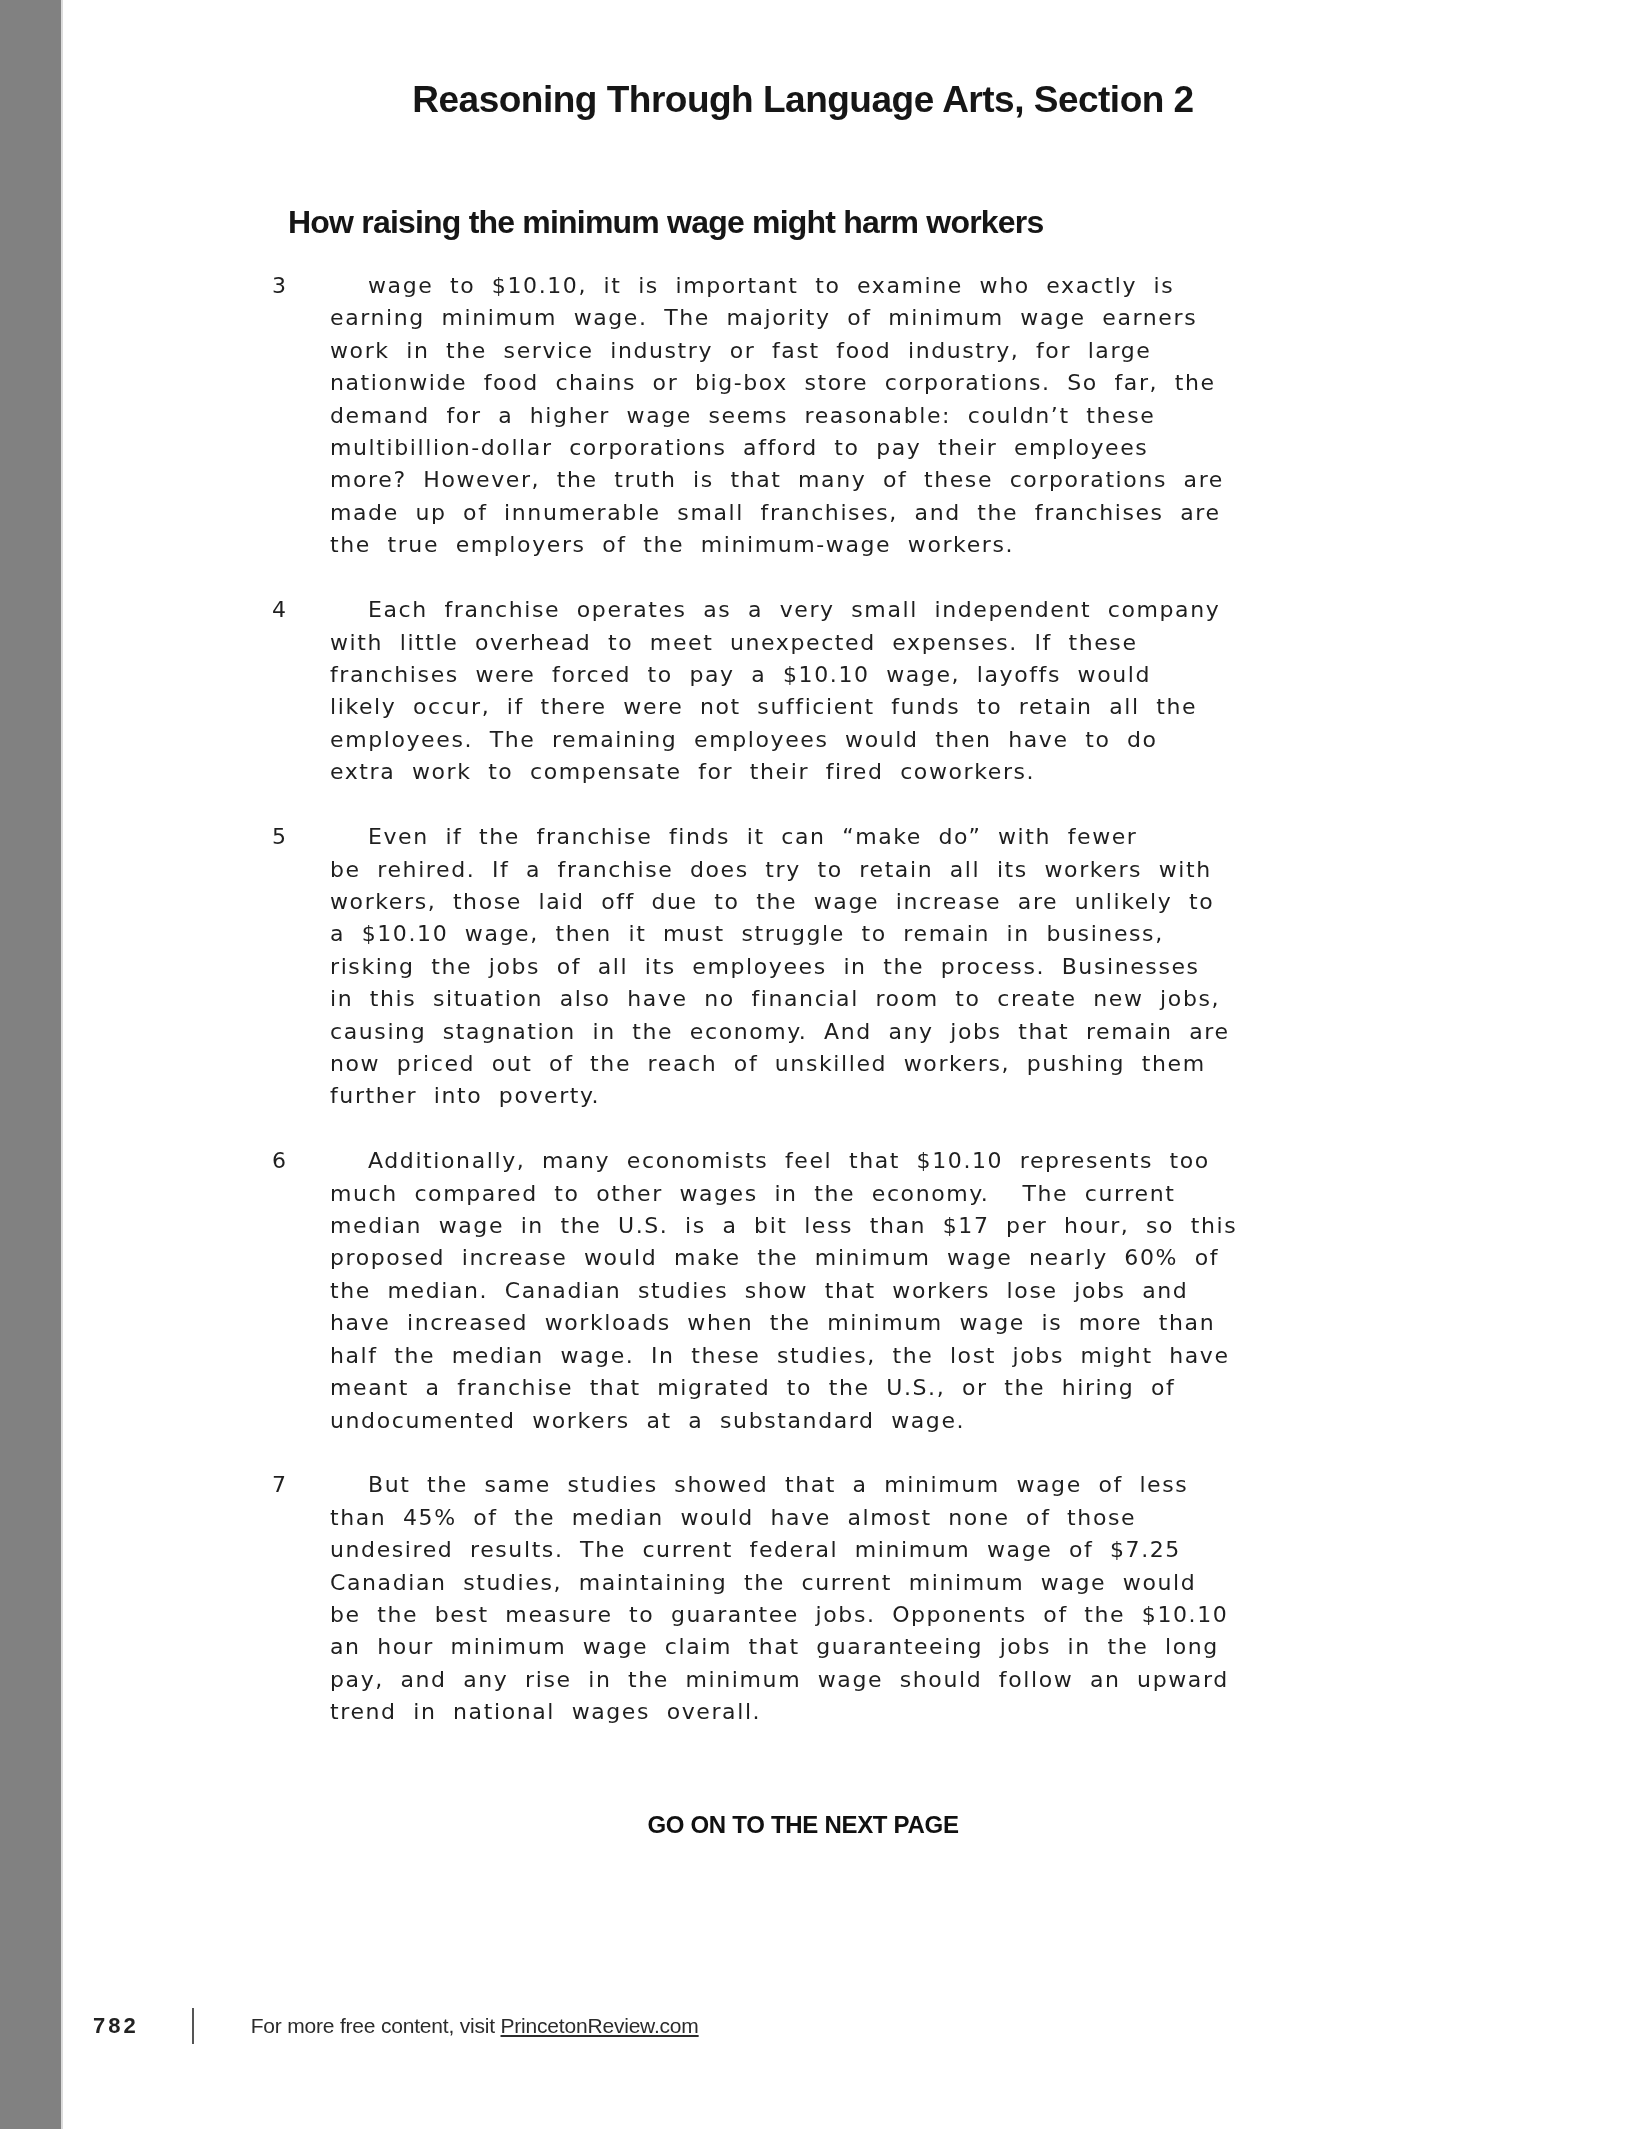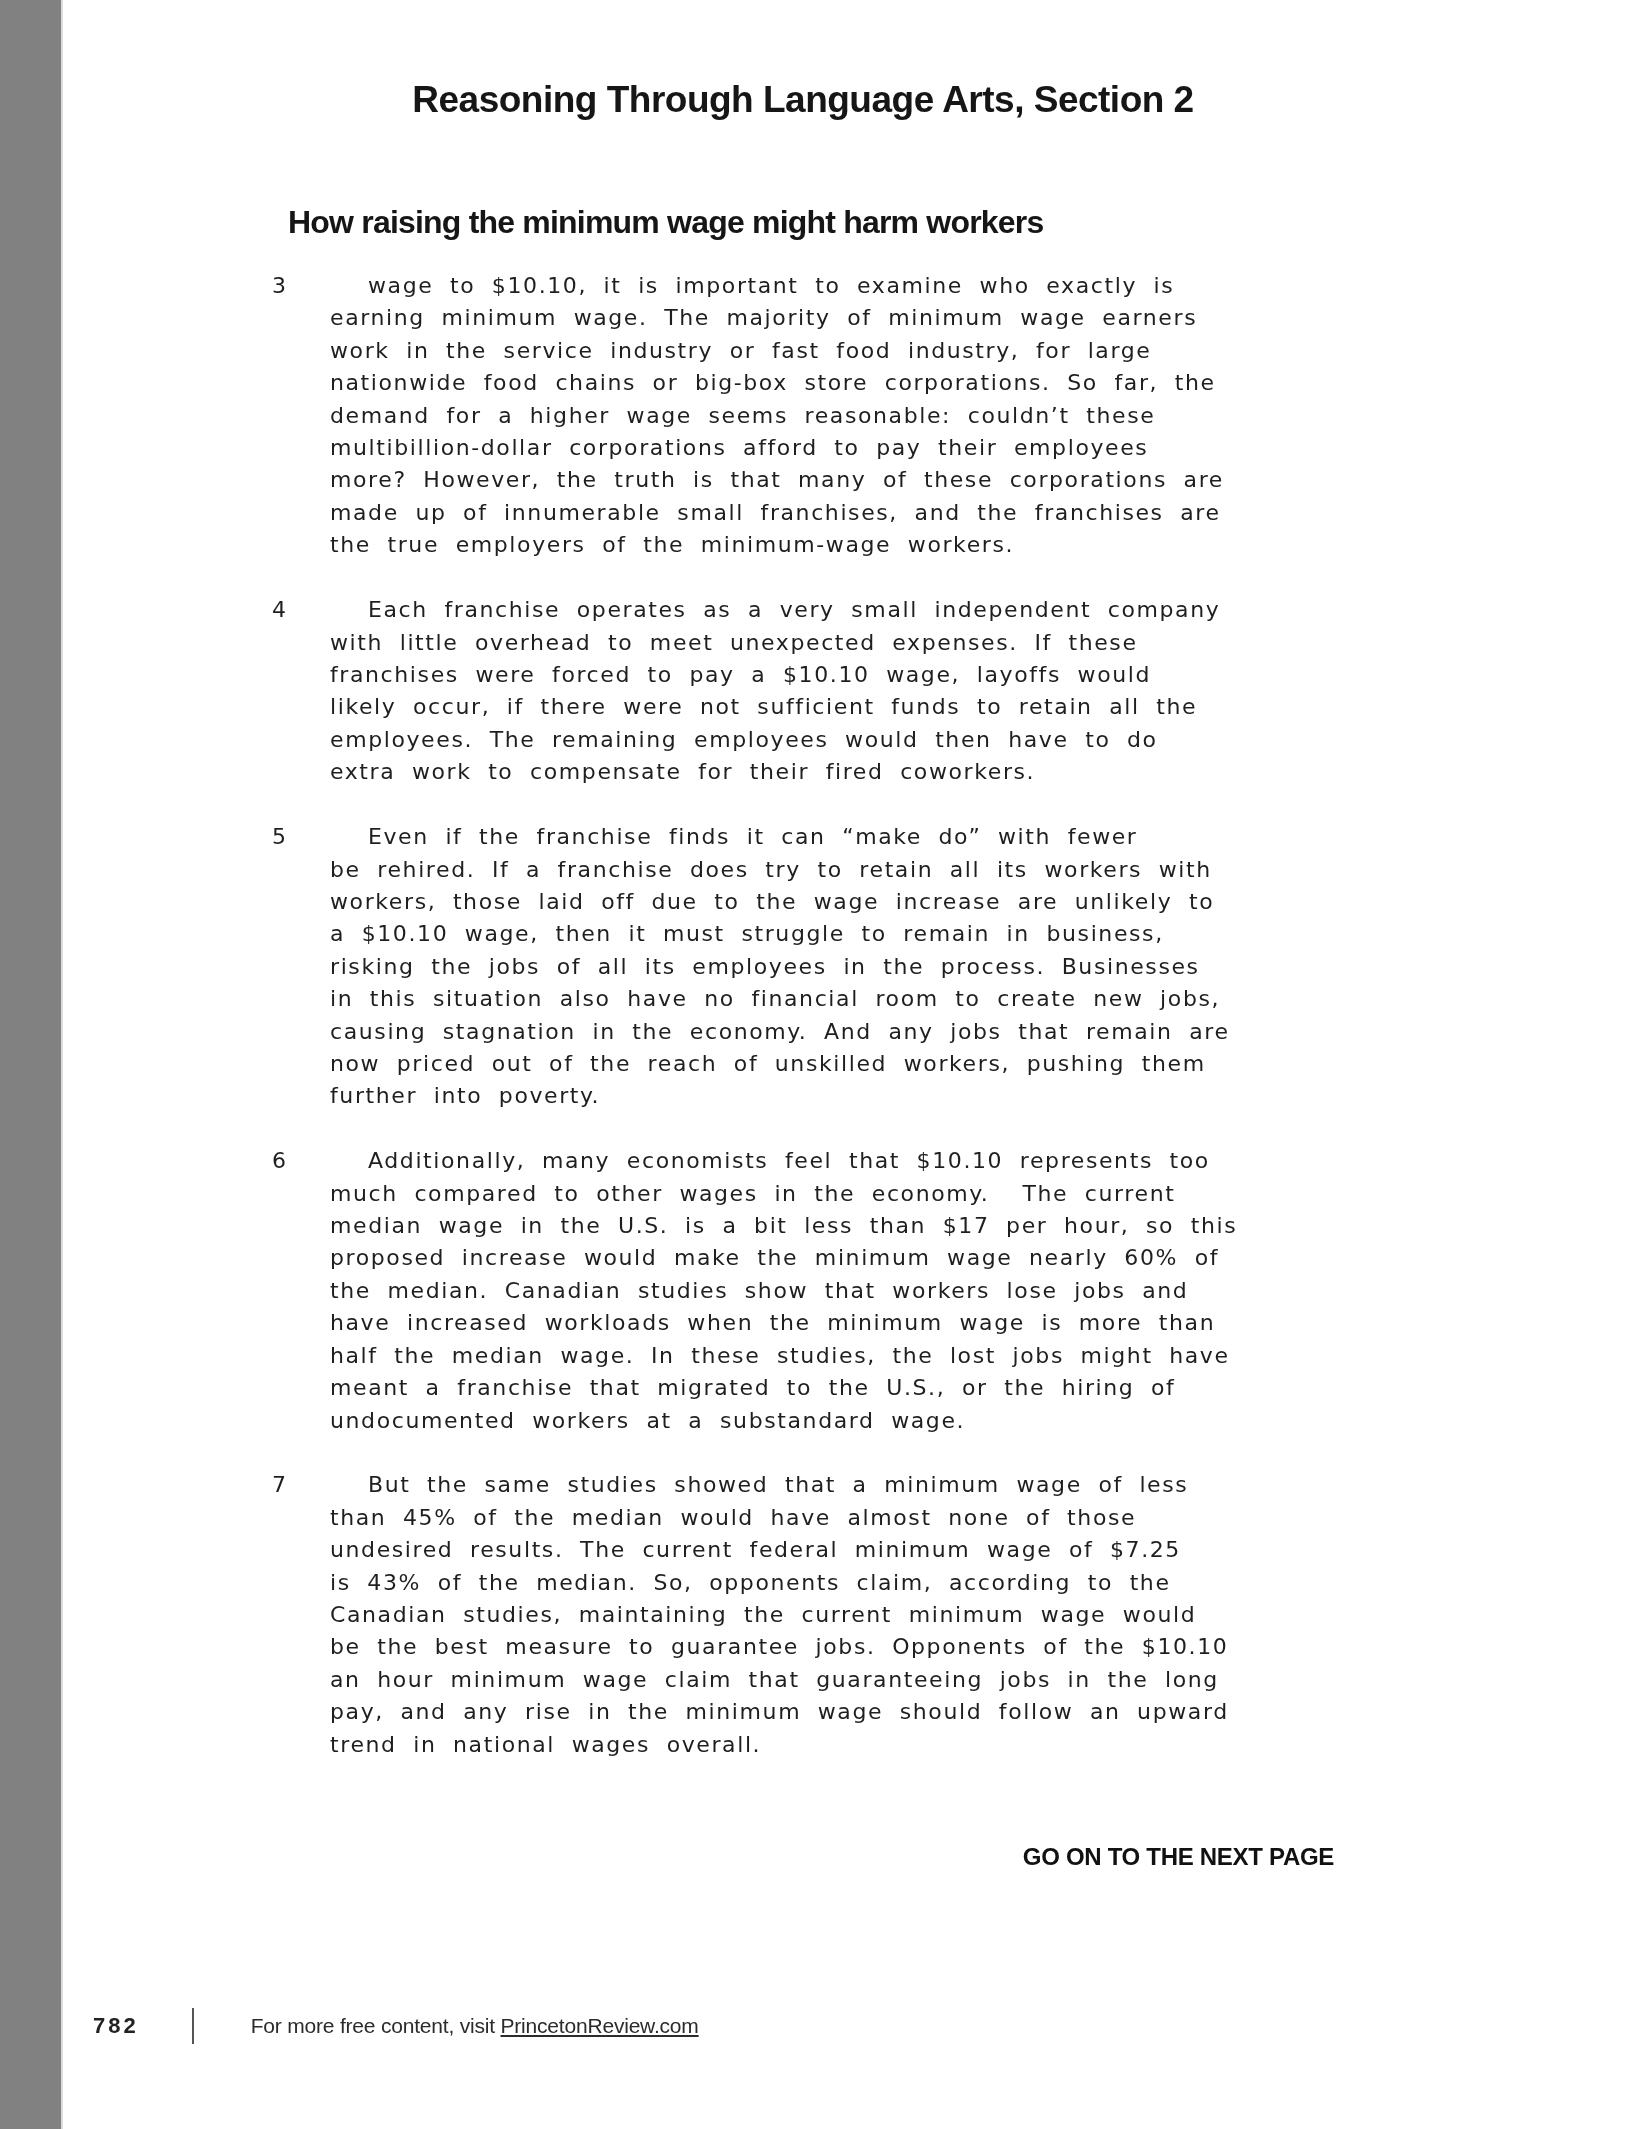--- a/index.html
+++ b/index.html
@@ -25,21 +25,21 @@
   .passage{margin-top:30px;}
   .para{display:flex;margin-bottom:32.5px;}
   .para-num{flex:0 0 58px;width:58px;font-size:22px;line-height:32.4px;}
   .para-lines{flex:1;}
   .line{
     font-size:22px;line-height:32.4px;letter-spacing:1.6px;word-spacing:8px;
     white-space:pre;
   }
   .para .line:first-child{text-indent:38px;}
   .go-on{
-    margin-top:82px;text-align:right;color:#111111;
+    margin-top:82px;text-align:center;color:#111111;
     font-family:"Liberation Sans",sans-serif;font-weight:bold;
     font-size:24px;line-height:28px;letter-spacing:-0.3px;
   }
   .footer{position:absolute;left:93px;top:2008px;display:flex;align-items:center;gap:40px;}
   .pagenum{
     font-family:"Liberation Sans",sans-serif;font-weight:bold;
     font-size:22px;letter-spacing:3px;color:#222222;
   }
   .divider{width:2px;height:36px;background:#555555;margin:0 17px 0 13px;}
   .footnote{
@@ -111,21 +111,20 @@
           <div class="line">meant a franchise that migrated to the U.S., or the hiring of</div>
           <div class="line">undocumented workers at a substandard wage.</div>
         </div>
       </div>
       <div class="para">
         <div class="para-num">7</div>
         <div class="para-lines">
           <div class="line">But the same studies showed that a minimum wage of less</div>
           <div class="line">than 45% of the median would have almost none of those</div>
           <div class="line">undesired results. The current federal minimum wage of $7.25</div>
-          <div class="line">is 43% of the median. So, opponents claim, according to the</div>
           <div class="line">Canadian studies, maintaining the current minimum wage would</div>
           <div class="line">be the best measure to guarantee jobs. Opponents of the $10.10</div>
           <div class="line">an hour minimum wage claim that guaranteeing jobs in the long</div>
           <div class="line">pay, and any rise in the minimum wage should follow an upward</div>
           <div class="line">trend in national wages overall.</div>
         </div>
       </div>
     </main>
 
   <div class="go-on">GO ON TO THE NEXT PAGE</div>

